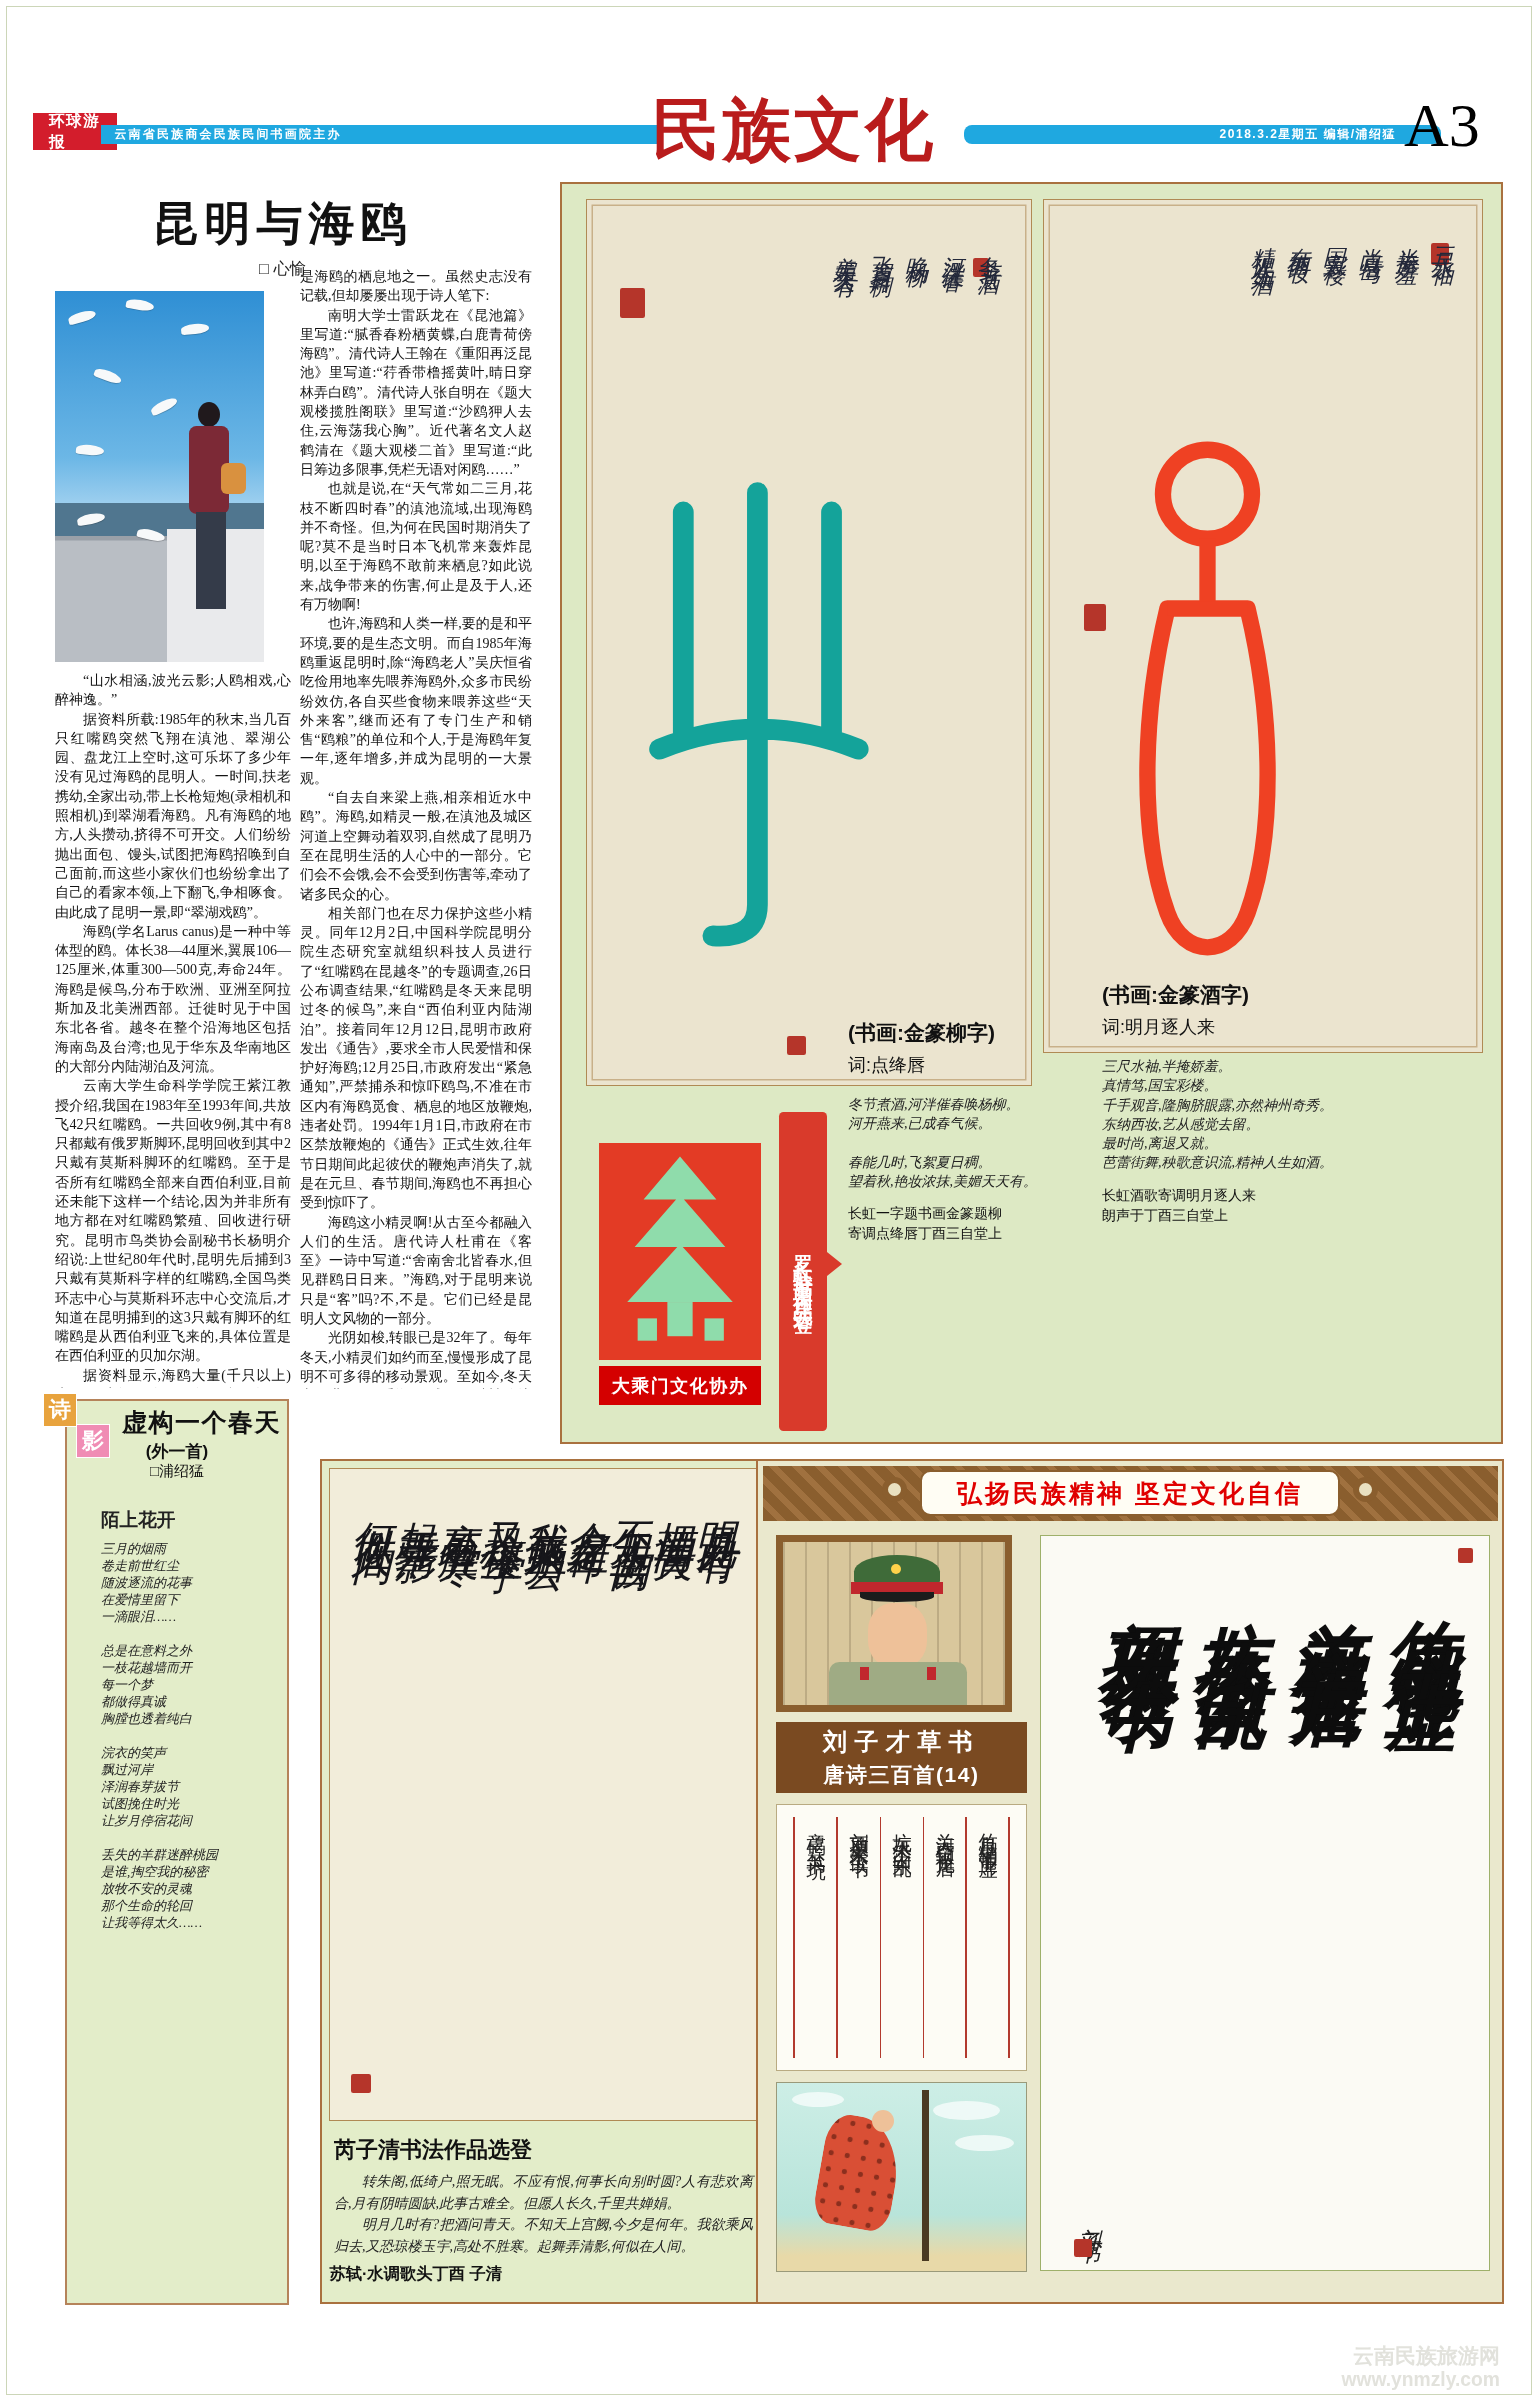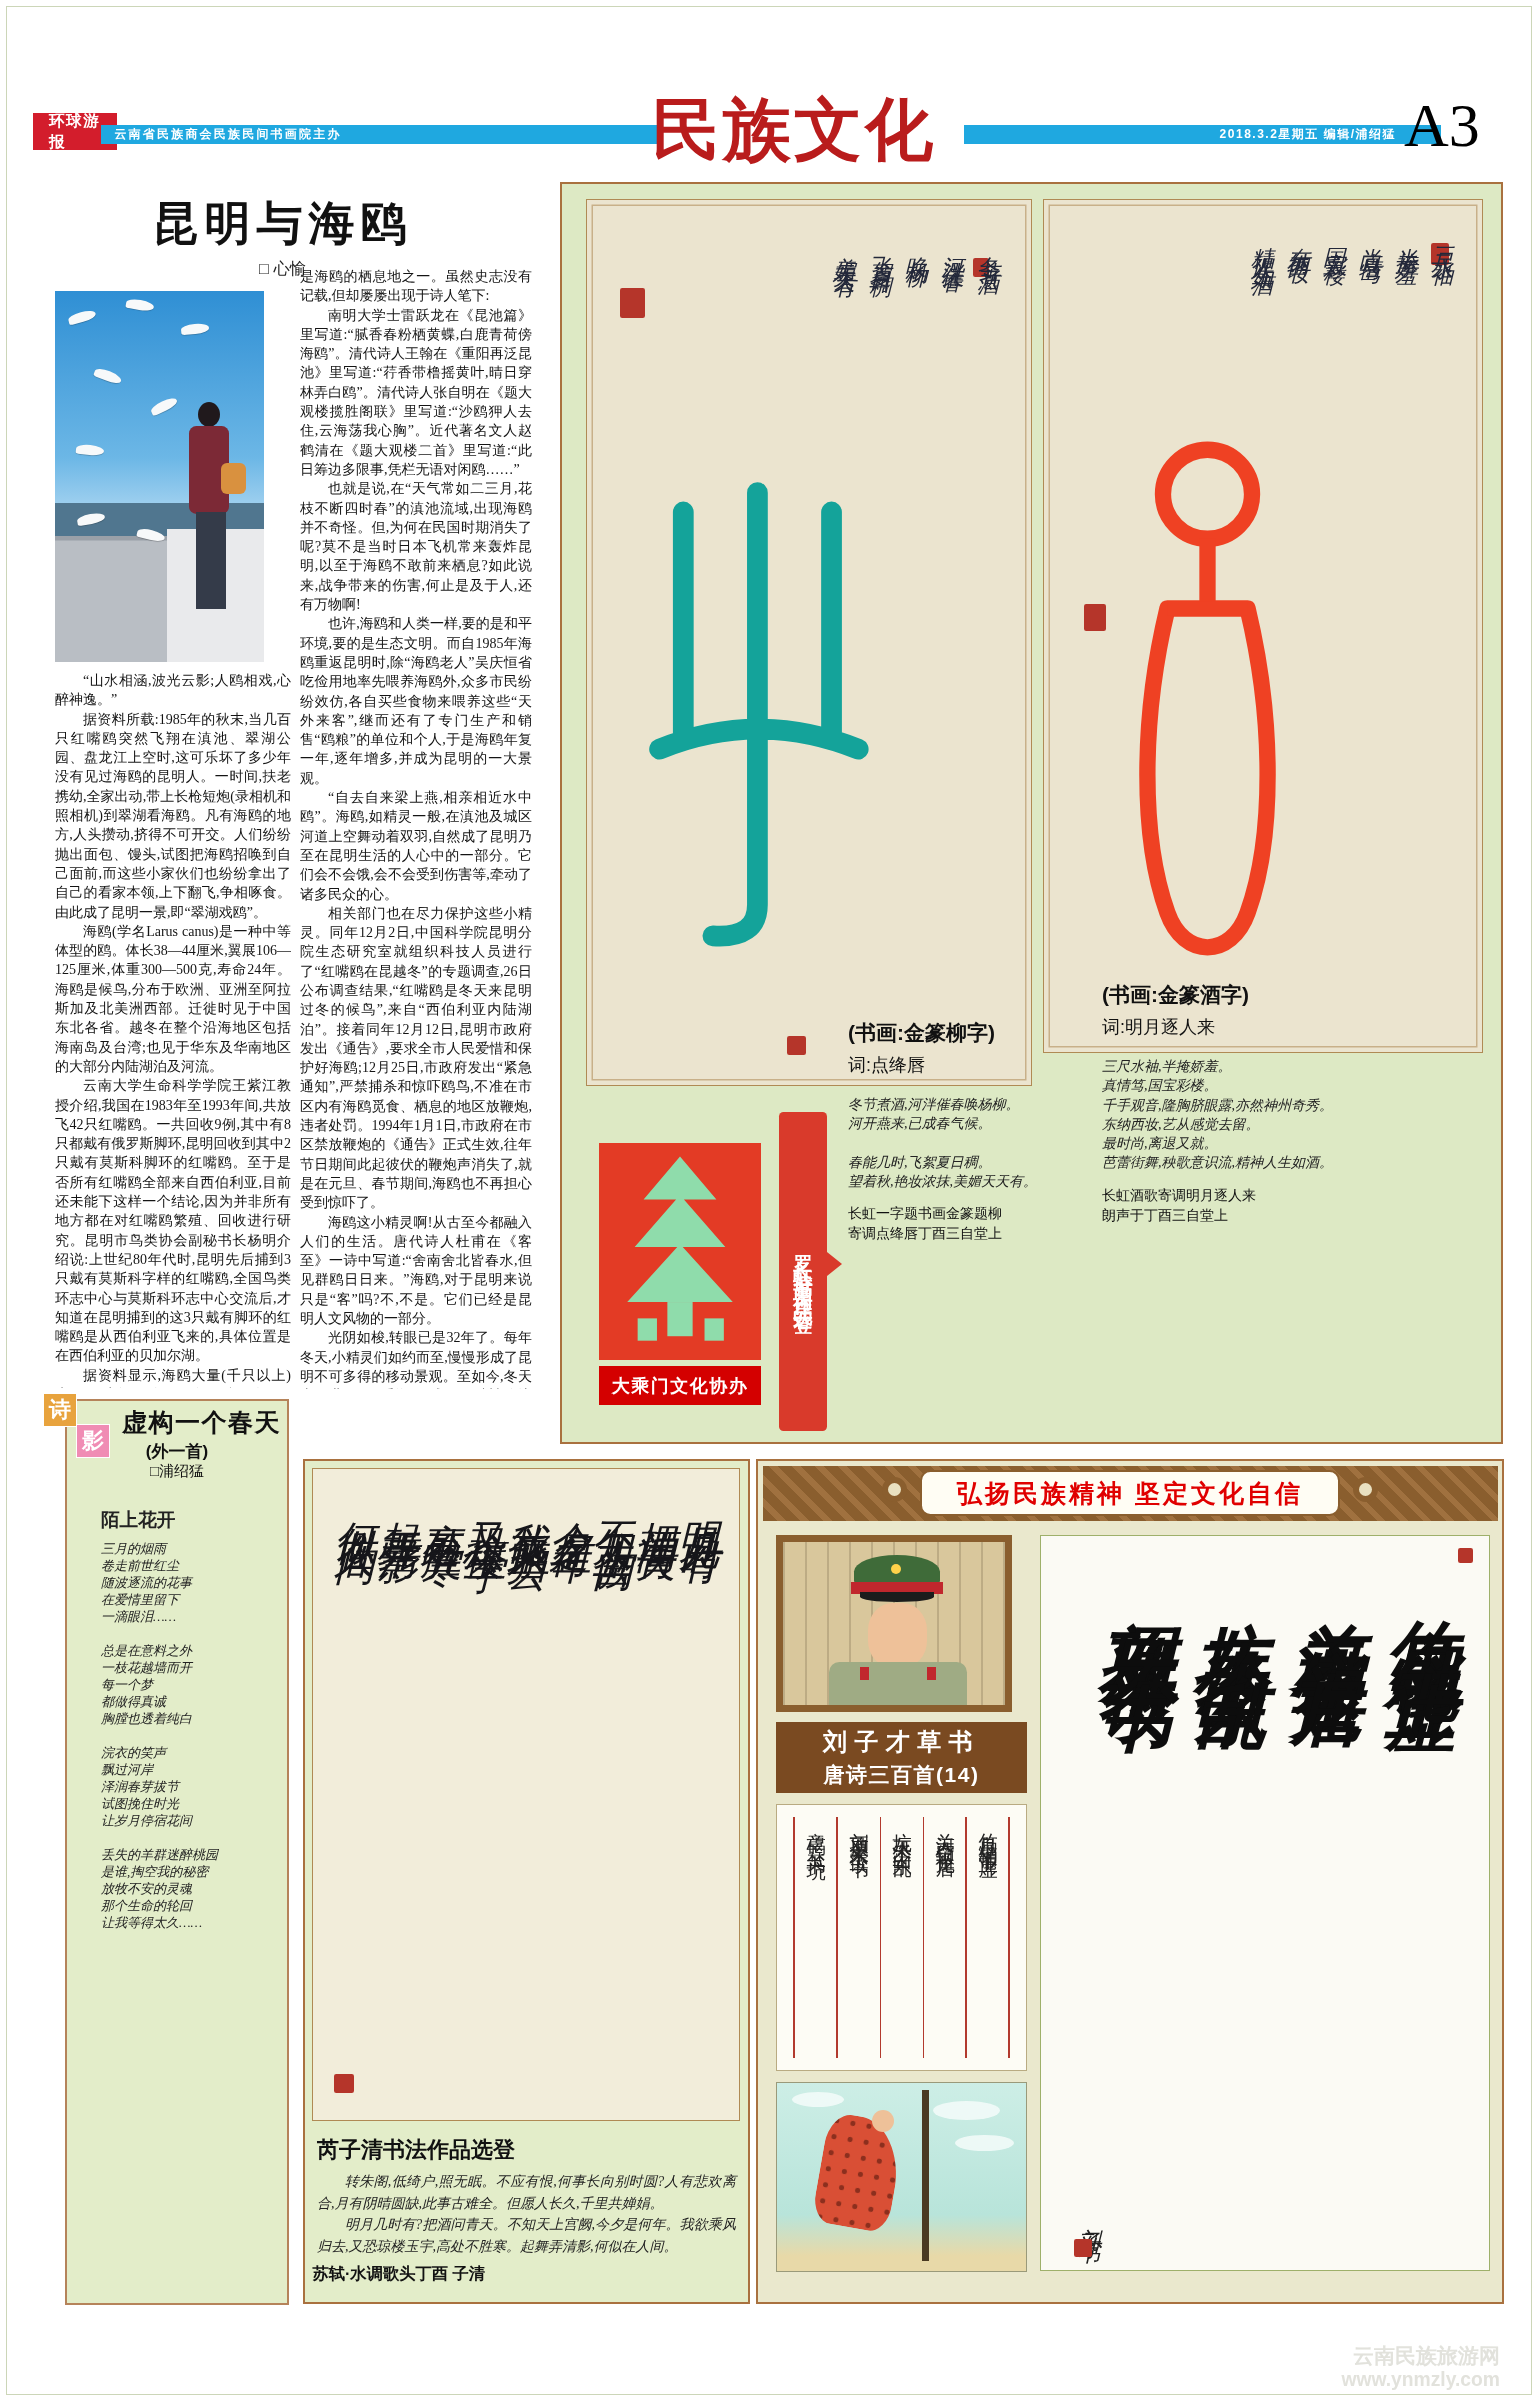--- a/index.html
+++ b/index.html
@@ -11,21 +11,21 @@
 
   
   .masthead{left:33px;top:113px;width:68px;height:37px;background:#d31d2c;color:#fff;
         font-weight:bold;font-size:15.6px;display:flex;align-items:center;justify-content:center;
         letter-spacing:1.5px;font-family:"Liberation Serif",serif;padding-left:16px;}
   .bar{background:#1fa8e0;color:#fff;font-weight:bold;display:flex;align-items:center;}
   .bar-left{left:101px;top:125px;width:545px;height:18.6px;font-size:12px;padding-left:13.4px;letter-spacing:2.2px;}
   .section-title{left:652px;top:95px;font-size:68px;font-weight:bold;color:#b91c1c;
         letter-spacing:3px;line-height:1;}
   .bar-right{left:964px;top:125px;width:432px;height:18.6px;font-size:12px;
-        justify-content:flex-end;padding-right:45px;letter-spacing:1.5px;}
+        justify-content:flex-end;padding-right:45px;letter-spacing:1.5px;border-radius:8px;}
   .page-no{left:1404px;top:94px;font-size:62px;font-family:"Liberation Serif",serif;color:#000;line-height:1;}
 
   
   .article{left:33px;top:187px;width:499px;height:1210px;overflow:hidden;}
   .article-title{position:absolute;top:6px;left:0;width:100%;text-align:center;
         font-size:46px;font-weight:bold;letter-spacing:6px;}
   .article-author{position:absolute;top:71px;left:0;width:100%;text-align:center;font-size:16.3px;color:#222;}
   .article-photo{position:absolute;left:22px;top:104px;width:209px;height:371px;overflow:hidden;
         background:linear-gradient(#2f8fd4 0%,#6cb7e6 45%,#9fd0ef 58%);}
   .ph-water{position:absolute;left:0;top:212px;width:100%;height:45px;background:#50768f;}
@@ -86,21 +86,21 @@
   .poetry-title{position:absolute;left:55px;top:4.5px;font-size:25px;font-weight:bold;letter-spacing:1.5px;}
   .poetry-subtitle{position:absolute;top:39px;left:0;width:100%;text-align:center;font-size:17px;font-weight:bold;}
   .poetry-author{position:absolute;top:61px;left:0;width:100%;text-align:center;font-size:15px;}
   .poetry-body{position:absolute;left:34px;top:91px;right:6px;bottom:4.5px;overflow:hidden;
         font-family:"Liberation Serif",serif;font-style:italic;color:#222;}
   .stanzas{white-space:pre-line;font-size:13px;line-height:17px;}
   .poem2-title{font-size:18.6px;font-weight:bold;font-style:normal;margin:15px 0 7.4px 0;
         font-family:"Liberation Sans",sans-serif;}
 
   
-  .rui{left:303px;top:1459px;width:447px;height:845px;background:#e3edc9;
+  .rui{left:320px;top:1459px;width:447px;height:845px;background:#e3edc9;
         border:2.2px solid #a9713f;box-sizing:border-box;}
   .rui-art{position:absolute;left:7.4px;top:7.4px;width:428px;height:653px;background:#f2edda;
         border:1.5px solid #b08a54;box-sizing:border-box;overflow:hidden;}
   .rui-art-text{position:absolute;right:19.3px;top:21px;height:609px;writing-mode:vertical-rl;
         white-space:pre-line;font-size:40px;line-height:43px;letter-spacing:6px;color:#16161a;
         font-family:"Liberation Serif",serif;font-style:italic;}
   .rui-caption{position:absolute;left:7.4px;top:667px;width:428px;height:168px;overflow:hidden;}
   .rui-cap-title{font-size:22px;font-weight:bold;margin:7.4px 4.5px 6px 4.5px;}
   .rui-cap-para{font-size:14px;line-height:21.5px;text-indent:2em;text-align:justify;margin:0 4.5px;
         font-family:"Liberation Serif",serif;font-style:italic;color:#222;}

